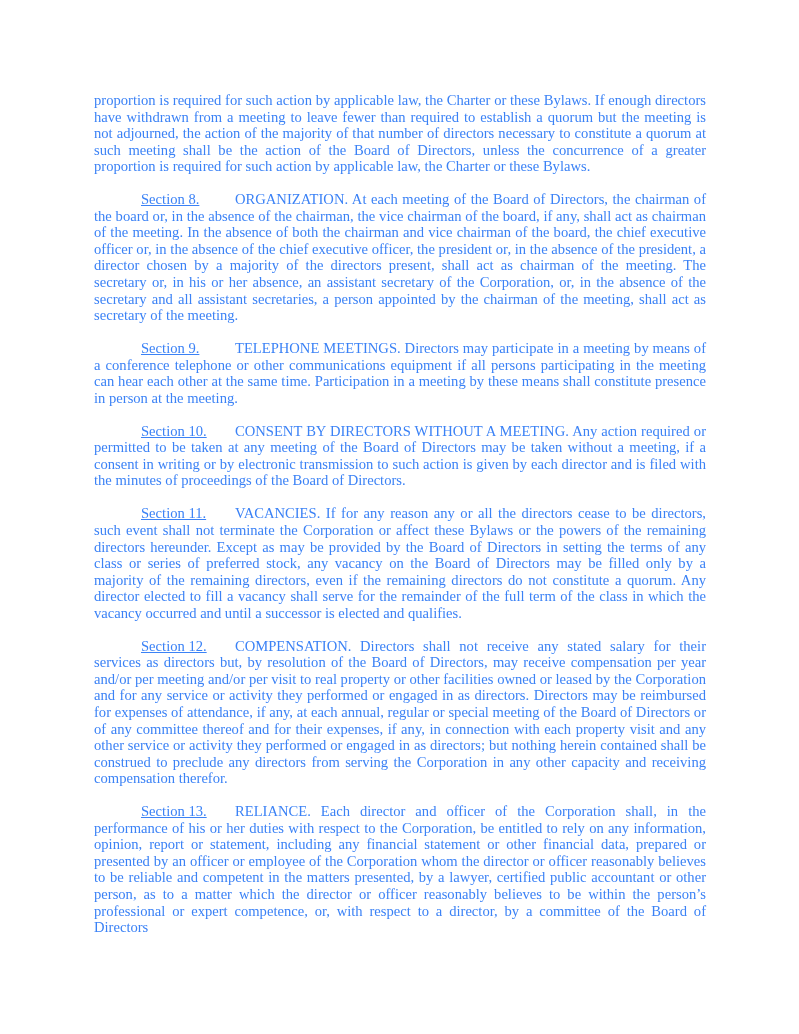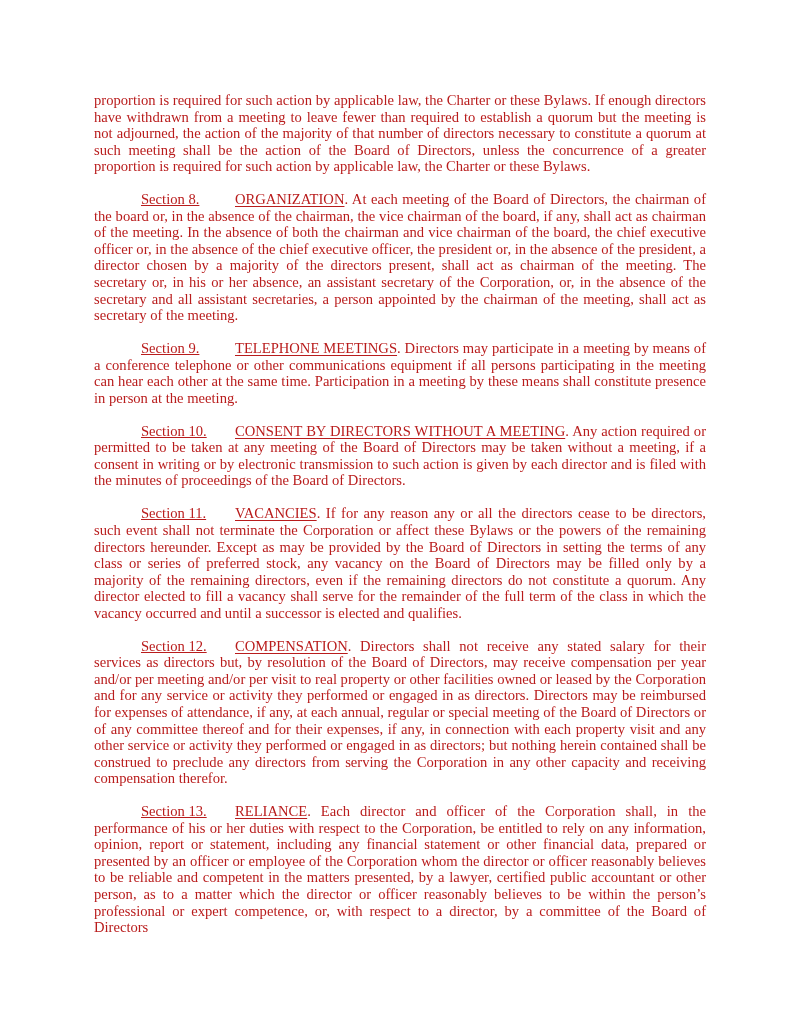--- a/index.html
+++ b/index.html
@@ -1,26 +1,26 @@
 <!DOCTYPE html>
 <html><head>
   <meta charset="utf-8">
   <style>
     html, body { margin: 0; padding: 0; background: #ffffff; }
     body { width: 799px; height: 1034px; position: relative; overflow: hidden; }
     .page {
       position: absolute; left: 94px; top: 92px; width: 612px;
       font-family: "Liberation Serif", "DejaVu Serif", serif;
-      font-size: 14.6px; line-height: 16.55px; color: #b91c1c;
+      font-size: 14.6px; line-height: 16.55px; color: #3b82f6;
       text-align: justify;
     }
     .para { margin: 0 0 16.5px 0; }
     .section-line { text-indent: 47px; }
     .sec-label { display: inline-block; width: 94px; text-indent: 0; text-decoration: underline; }
-    .sec-title { text-decoration: underline; text-underline-offset: 2px; margin-top: 28px; }
+    .sec-title { text-underline-offset: 2px; margin-top: 28px; }
   </style>
 </head>
 <body>
 
 <div class="page">
   <p class="para">proportion is required for such action by applicable law, the Charter or these Bylaws.  If enough directors have withdrawn from a meeting to leave fewer than required to establish a quorum but the meeting is not adjourned, the action of the majority of that number of directors necessary to constitute a quorum at such meeting shall be the action of the Board of Directors, unless the concurrence of a greater proportion is required for such action by applicable law, the Charter or these Bylaws.</p>
 
   <p class="para section-line"><span class="sec-label">Section 8.</span><span class="sec-title">ORGANIZATION</span><span>.  At each meeting of the Board of Directors, the chairman of the board or, in the absence of the chairman, the vice chairman of the board, if any, shall act as chairman of the meeting.  In the absence of both the chairman and vice chairman of the board, the chief executive officer or, in the absence of the chief executive officer, the president or, in the absence of the president, a director chosen by a majority of the directors present, shall act as chairman of the meeting.  The secretary or, in his or her absence, an assistant secretary of the Corporation, or, in the absence of the secretary and all assistant secretaries, a person appointed by the chairman of the meeting, shall act as secretary of the meeting.</span></p>
 
   <p class="para section-line"><span class="sec-label">Section 9.</span><span class="sec-title">TELEPHONE MEETINGS</span><span>. Directors may participate in a meeting by means of a conference telephone or other communications equipment if all persons participating in the meeting can hear each other at the same time. Participation in a meeting by these means shall constitute presence in person at the meeting.</span></p>

